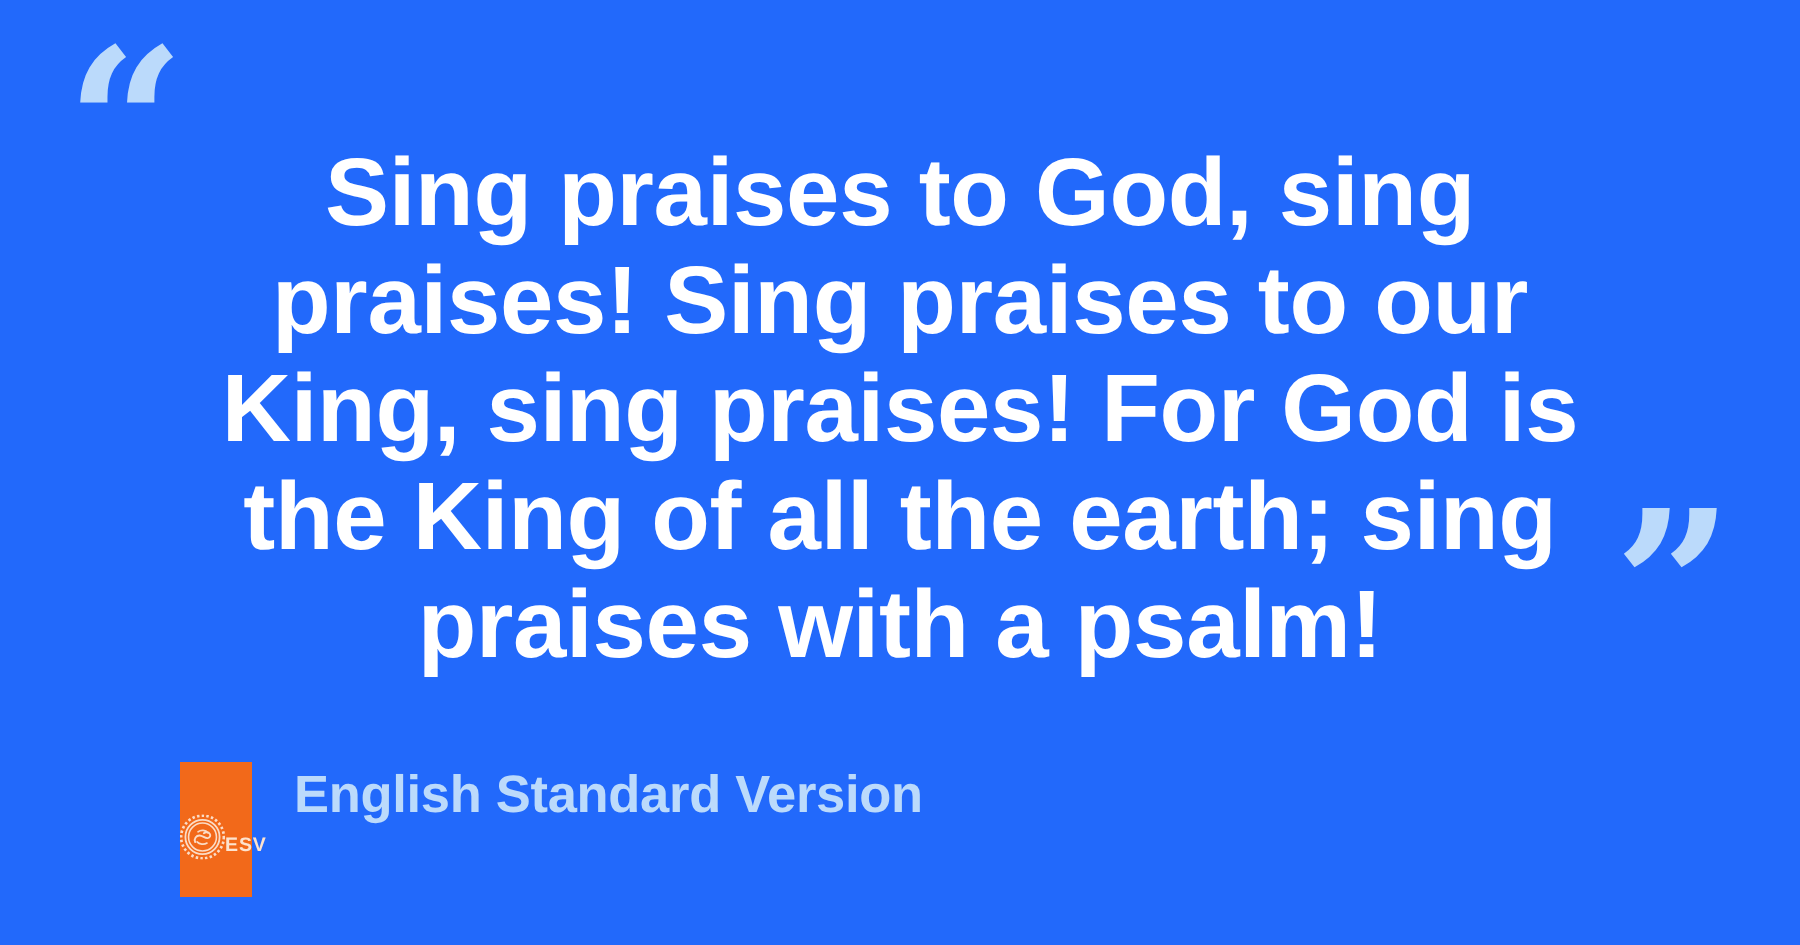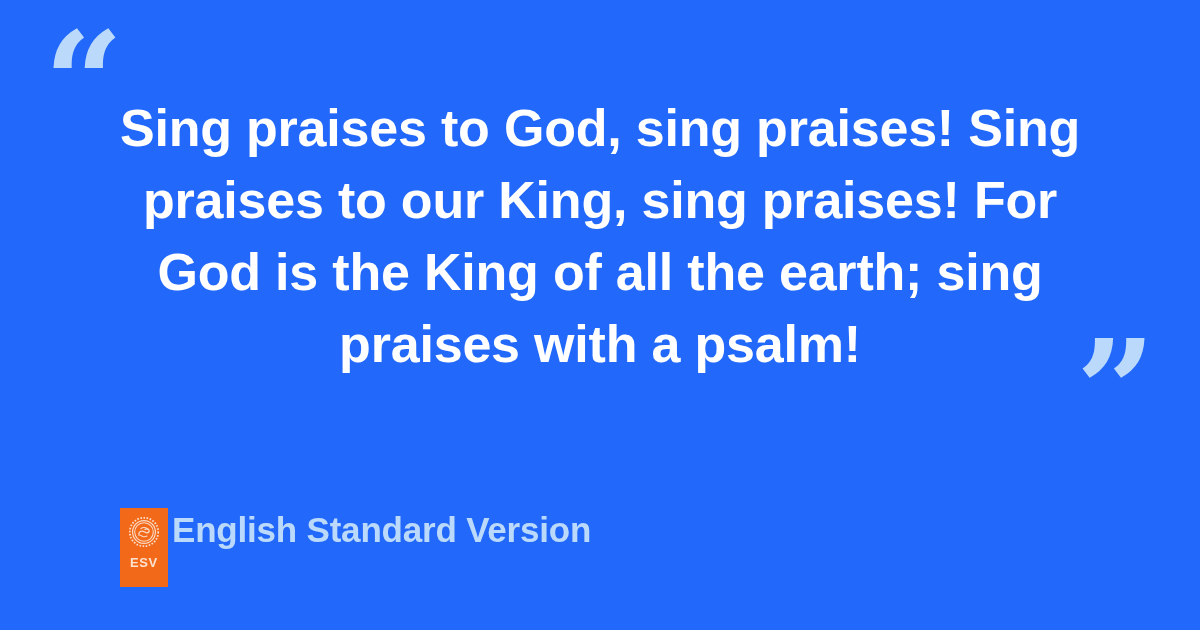--- a/index.html
+++ b/index.html
@@ -47,44 +47,44 @@
   
   .verse-wrap {
     position: absolute;
     left: 100px;
     top: 92px;
     width: 1000px;
     text-align: center;
   }
   .verse-text {
     color: #ffffff;
-    font-size: 52px;
+    font-size: 64px;
     font-weight: 700;
     line-height: 72px;
     letter-spacing: -0.2px;
     margin: 0;
     word-spacing: 0px;
   }
 
   
   .attribution {
     position: absolute;
     left: 120px;
     top: 508px;
     display: flex;
     flex-direction: row;
     align-items: flex-start;
   }
 
   .logo-badge {
     width: 48px;
-    height: 79px;
+    height: 90px;
     background: #f2691a;
     display: flex;
-    flex-direction: column;
+    flex-direction: row;
     align-items: center;
     justify-content: flex-start;
     flex: 0 0 auto;
     padding-top: 9px;
     box-sizing: border-box;
   }
   .logo-seal {
     width: 30px;
     height: 30px;
     display: block;
@@ -92,21 +92,21 @@
   .logo-abbr {
     margin-top: 9px;
     color: #fde3cf;
     font-size: 13px;
     font-weight: 700;
     letter-spacing: 0.6px;
     line-height: 1;
   }
 
   .attr-text {
-    margin-left: 4px;
+    margin-left: 28px;
     display: flex;
     flex-direction: column;
     justify-content: space-between;
     padding-top: 1px;
   }
   .attr-title {
     color: #bbdafb;
     font-size: 35px;
     font-weight: 700;
     line-height: 42px;

